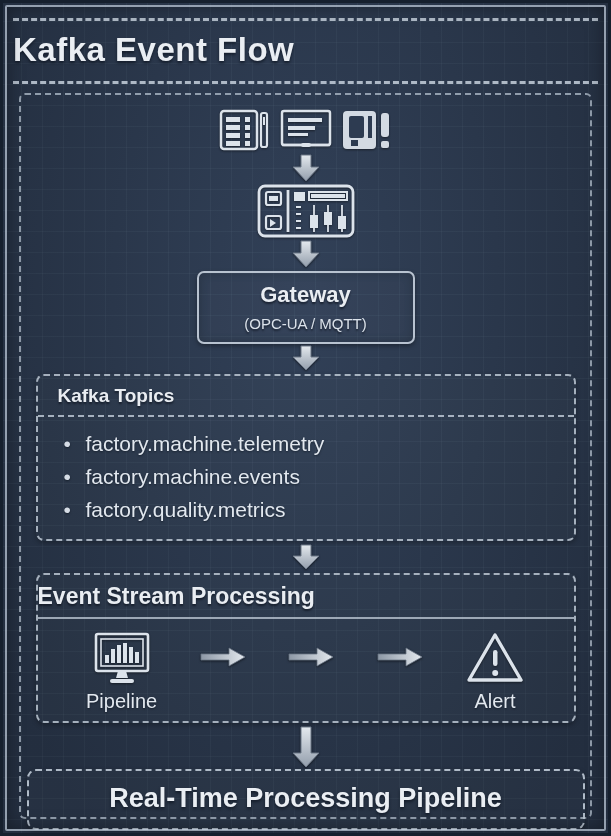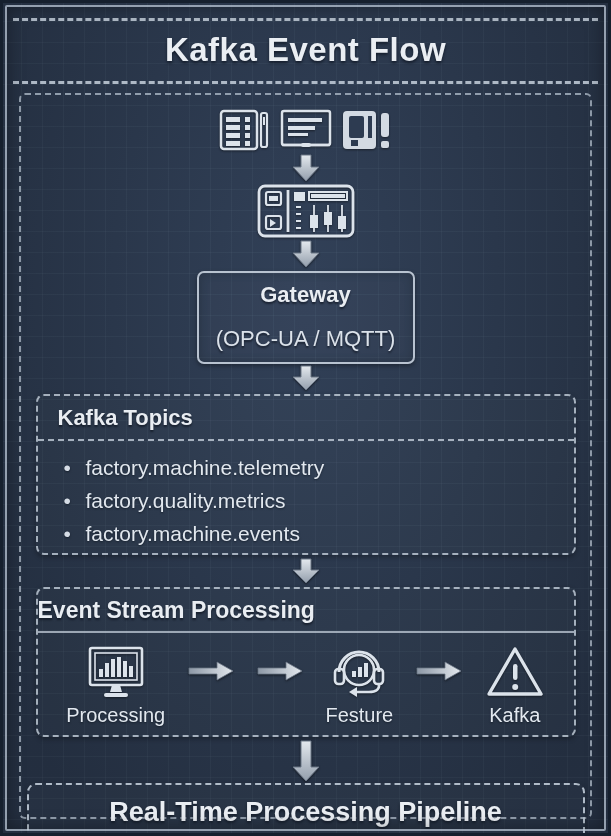--- a/index.html
+++ b/index.html
@@ -18,21 +18,21 @@
   }
   .outer-frame{
     position:absolute;inset:2px;border:2px solid rgba(186,198,212,0.75);
     border-radius:2px;pointer-events:none;
     box-shadow:inset 0 0 18px rgba(0,0,0,0.35);
   }
   .title-band{
     margin:15px 10px 0;
     border-top:3px dashed rgba(198,208,220,0.85);
     border-bottom:3px dashed rgba(198,208,220,0.85);
-    padding:10px 0 12px;text-align:center;
+    padding:10px 0 12px;text-align:left;
   }
   .page-title{
     font-size:33px;font-weight:bold;letter-spacing:0.5px;color:#eaeef3;
     text-shadow:0 2px 3px rgba(8,14,24,0.65);
   }
   .content-frame{
     margin:9px 16px 0;height:726px;box-sizing:border-box;
     border:2px dashed rgba(172,184,198,0.8);border-radius:6px;
     display:flex;flex-direction:column;align-items:center;
     padding-top:8px;
@@ -42,32 +42,32 @@
   .arrow{margin:1px 0;filter:drop-shadow(0 1px 1px rgba(0,0,0,0.5));}
   .box-text-shadow{text-shadow:0 2px 2px rgba(8,14,24,0.6);}
   .gateway-box{
     margin-top:2px;width:218px;box-sizing:border-box;
     border:2px solid rgba(200,210,222,0.9);border-radius:7px;
     background:rgba(255,255,255,0.02);
     box-shadow:0 2px 4px rgba(0,0,0,0.35), inset 0 0 10px rgba(0,0,0,0.2);
     text-align:center;padding:9px 10px 10px;
   }
   .gateway-title{font-size:22px;font-weight:bold;color:#e9edf2;}
-  .gateway-subtitle{font-size:22px;color:#dbe2ea;margin-top:18px;}
+  .gateway-subtitle{font-size:15px;color:#dbe2ea;margin-top:7px;}
   .panel-box{
     width:540px;box-sizing:border-box;margin:2px 0;
     border:2px dashed rgba(188,199,211,0.85);border-radius:8px;
     background:rgba(255,255,255,0.015);
     box-shadow:0 2px 5px rgba(0,0,0,0.3);
   }
   .topics-header{
-    font-size:22px;font-weight:bold;padding:9px 20px 8px;color:#e9edf2;
+    font-size:19px;font-weight:bold;padding:9px 20px 8px;color:#e9edf2;
     border-bottom:2px dashed rgba(188,199,211,0.85);
   }
-  .topics-list{list-style:none;margin:10px 0 3px;padding:0;}
+  .topics-list{list-style:none;margin:10px 0 13px;padding:0;}
   .topics-list li{
     position:relative;padding-left:48px;font-size:21px;line-height:33px;color:#e2e8ef;
     text-shadow:0 1px 2px rgba(8,14,24,0.55);
   }
   .topics-list li::before{
     content:"\2022";position:absolute;left:26px;color:#d5dce5;font-size:21px;
   }
   .esp-header{
     font-size:23px;font-weight:bold;text-align:left;padding:8px 0 7px;color:#e9edf2;
     border-bottom:2px solid rgba(195,205,218,0.75);
@@ -190,22 +190,22 @@
   <span class="arrow">
     <svg width="40" height="26" viewBox="0 0 40 26">
       <path d="M15 1 h10 v11 h8 L20 25 L7 12 h8 Z" fill="url(#gradDown)" stroke="#6b7686" stroke-width="1"></path>
     </svg>
   </span>
 
   <div class="panel-box">
     <div class="topics-header box-text-shadow">Kafka Topics</div>
     <ul class="topics-list">
       <li>factory.machine.telemetry</li>
+      <li>factory.machine.events</li>
       <li>factory.quality.metrics</li>
-      <li>factory.machine.events</li>
     </ul>
   </div>
 
   <span class="arrow">
     <svg width="40" height="26" viewBox="0 0 40 26">
       <path d="M15 1 h10 v11 h8 L20 25 L7 12 h8 Z" fill="url(#gradDown)" stroke="#6b7686" stroke-width="1"></path>
     </svg>
   </span>
 
   <div class="panel-box">
@@ -220,68 +220,52 @@
             <rect x="14" y="24" width="4" height="8" fill="#dce3eb"></rect>
             <rect x="20" y="18" width="4" height="14" fill="#dce3eb"></rect>
             <rect x="26" y="14" width="4" height="18" fill="#dce3eb"></rect>
             <rect x="32" y="12" width="4" height="20" fill="#dce3eb"></rect>
             <rect x="38" y="16" width="4" height="16" fill="#dce3eb"></rect>
             <rect x="44" y="21" width="4" height="11" fill="#dce3eb"></rect>
             <path d="M27 40 h8 l2 7 h-12 Z" fill="#dce3eb"></path>
             <rect x="19" y="48" width="24" height="4" rx="2" fill="#dce3eb"></rect>
           </svg>
         </span>
-        <div class="stage-label">Processing</div>
+        <div class="stage-label">Pipeline</div>
       </div>
 
       <span class="stage-arrow">
         <svg width="46" height="24" viewBox="0 0 46 24">
           <path d="M1 9 h28 v-6 L45 12 L29 21 v-6 H1 Z" fill="url(#gradRight)" stroke="#6b7686" stroke-width="0.8"></path>
         </svg>
       </span>
 
 
       <span class="stage-arrow">
         <svg width="46" height="24" viewBox="0 0 46 24">
           <path d="M1 9 h28 v-6 L45 12 L29 21 v-6 H1 Z" fill="url(#gradRight)" stroke="#6b7686" stroke-width="0.8"></path>
         </svg>
       </span>
 
-      <div class="stage">
-        <span class="icon">
-          <svg width="66" height="54" viewBox="0 0 66 54">
-            <circle cx="33" cy="25" r="15" fill="none" stroke="#dce3eb" stroke-width="2.6"></circle>
-            <rect x="26" y="26" width="4" height="6" fill="#dce3eb"></rect>
-            <rect x="32" y="22" width="4" height="10" fill="#dce3eb"></rect>
-            <rect x="38" y="18" width="4" height="14" fill="#dce3eb"></rect>
-            <path d="M13 27 a20 20 0 0 1 40 0" fill="none" stroke="#dce3eb" stroke-width="3"></path>
-            <rect x="9" y="24" width="9" height="15" rx="3.5" fill="none" stroke="#dce3eb" stroke-width="2.6"></rect>
-            <rect x="48" y="24" width="9" height="15" rx="3.5" fill="none" stroke="#dce3eb" stroke-width="2.6"></rect>
-            <path d="M53 39 q1 8 -10 8 h-14" fill="none" stroke="#dce3eb" stroke-width="2.6"></path>
-            <path d="M31 42 l-8 5 8 5 Z" fill="#dce3eb"></path>
-          </svg>
-        </span>
-        <div class="stage-label">Festure</div>
-      </div>
 
       <span class="stage-arrow">
         <svg width="46" height="24" viewBox="0 0 46 24">
           <path d="M1 9 h28 v-6 L45 12 L29 21 v-6 H1 Z" fill="url(#gradRight)" stroke="#6b7686" stroke-width="0.8"></path>
         </svg>
       </span>
 
       <div class="stage">
         <span class="icon">
           <svg width="60" height="54" viewBox="0 0 60 54">
             <path d="M30 4 L56 49 L4 49 Z" fill="none" stroke="#dce3eb" stroke-width="3.4" stroke-linejoin="round"></path>
             <rect x="28" y="19" width="4.5" height="16" rx="2.2" fill="#dce3eb"></rect>
             <circle cx="30.2" cy="42" r="3" fill="#dce3eb"></circle>
           </svg>
         </span>
-        <div class="stage-label">Kafka</div>
+        <div class="stage-label">Alert</div>
       </div>
 
     </div>
   </div>
 
   <span class="arrow">
     <svg width="40" height="42" viewBox="0 0 40 42">
       <path d="M15 1 h10 v26 h8 L20 41 L7 27 h8 Z" fill="url(#gradDown)" stroke="#6b7686" stroke-width="1"></path>
     </svg>
   </span>

